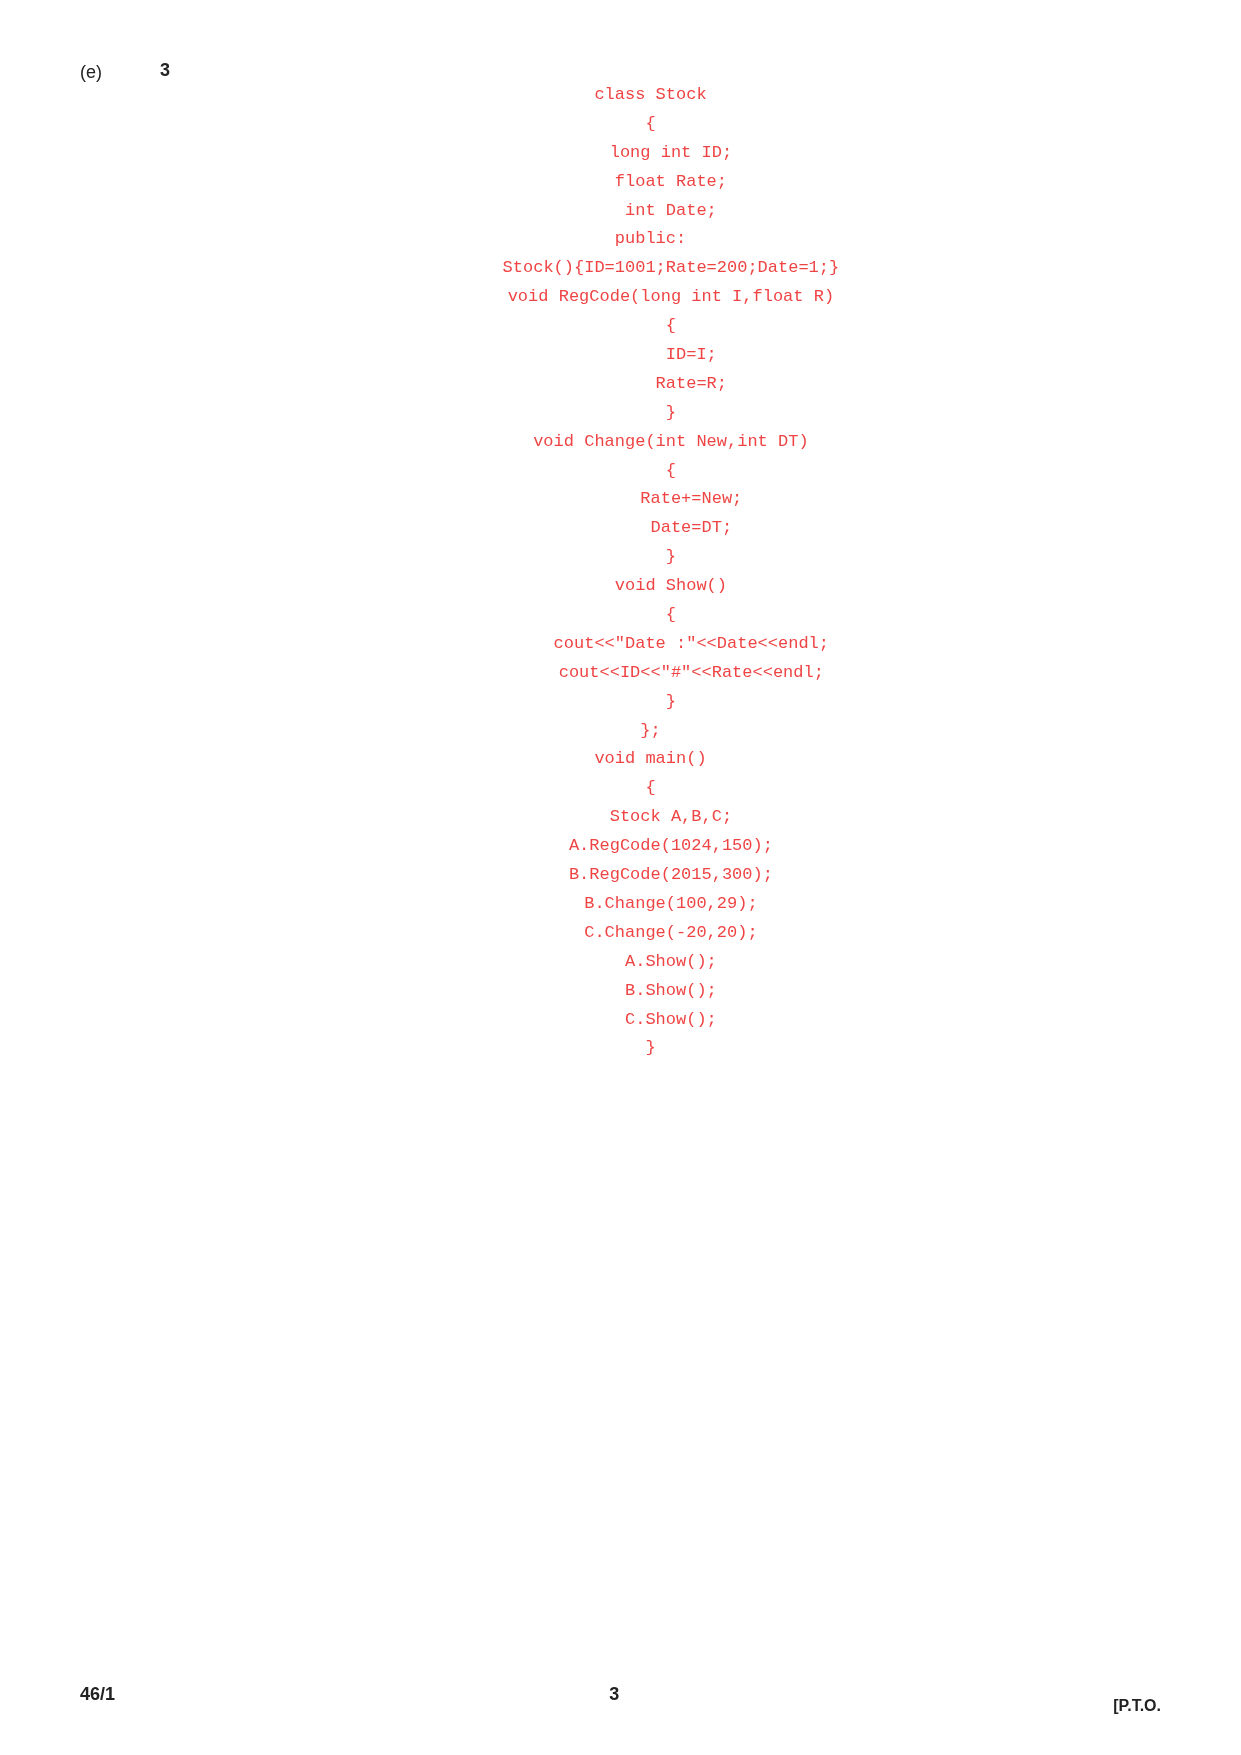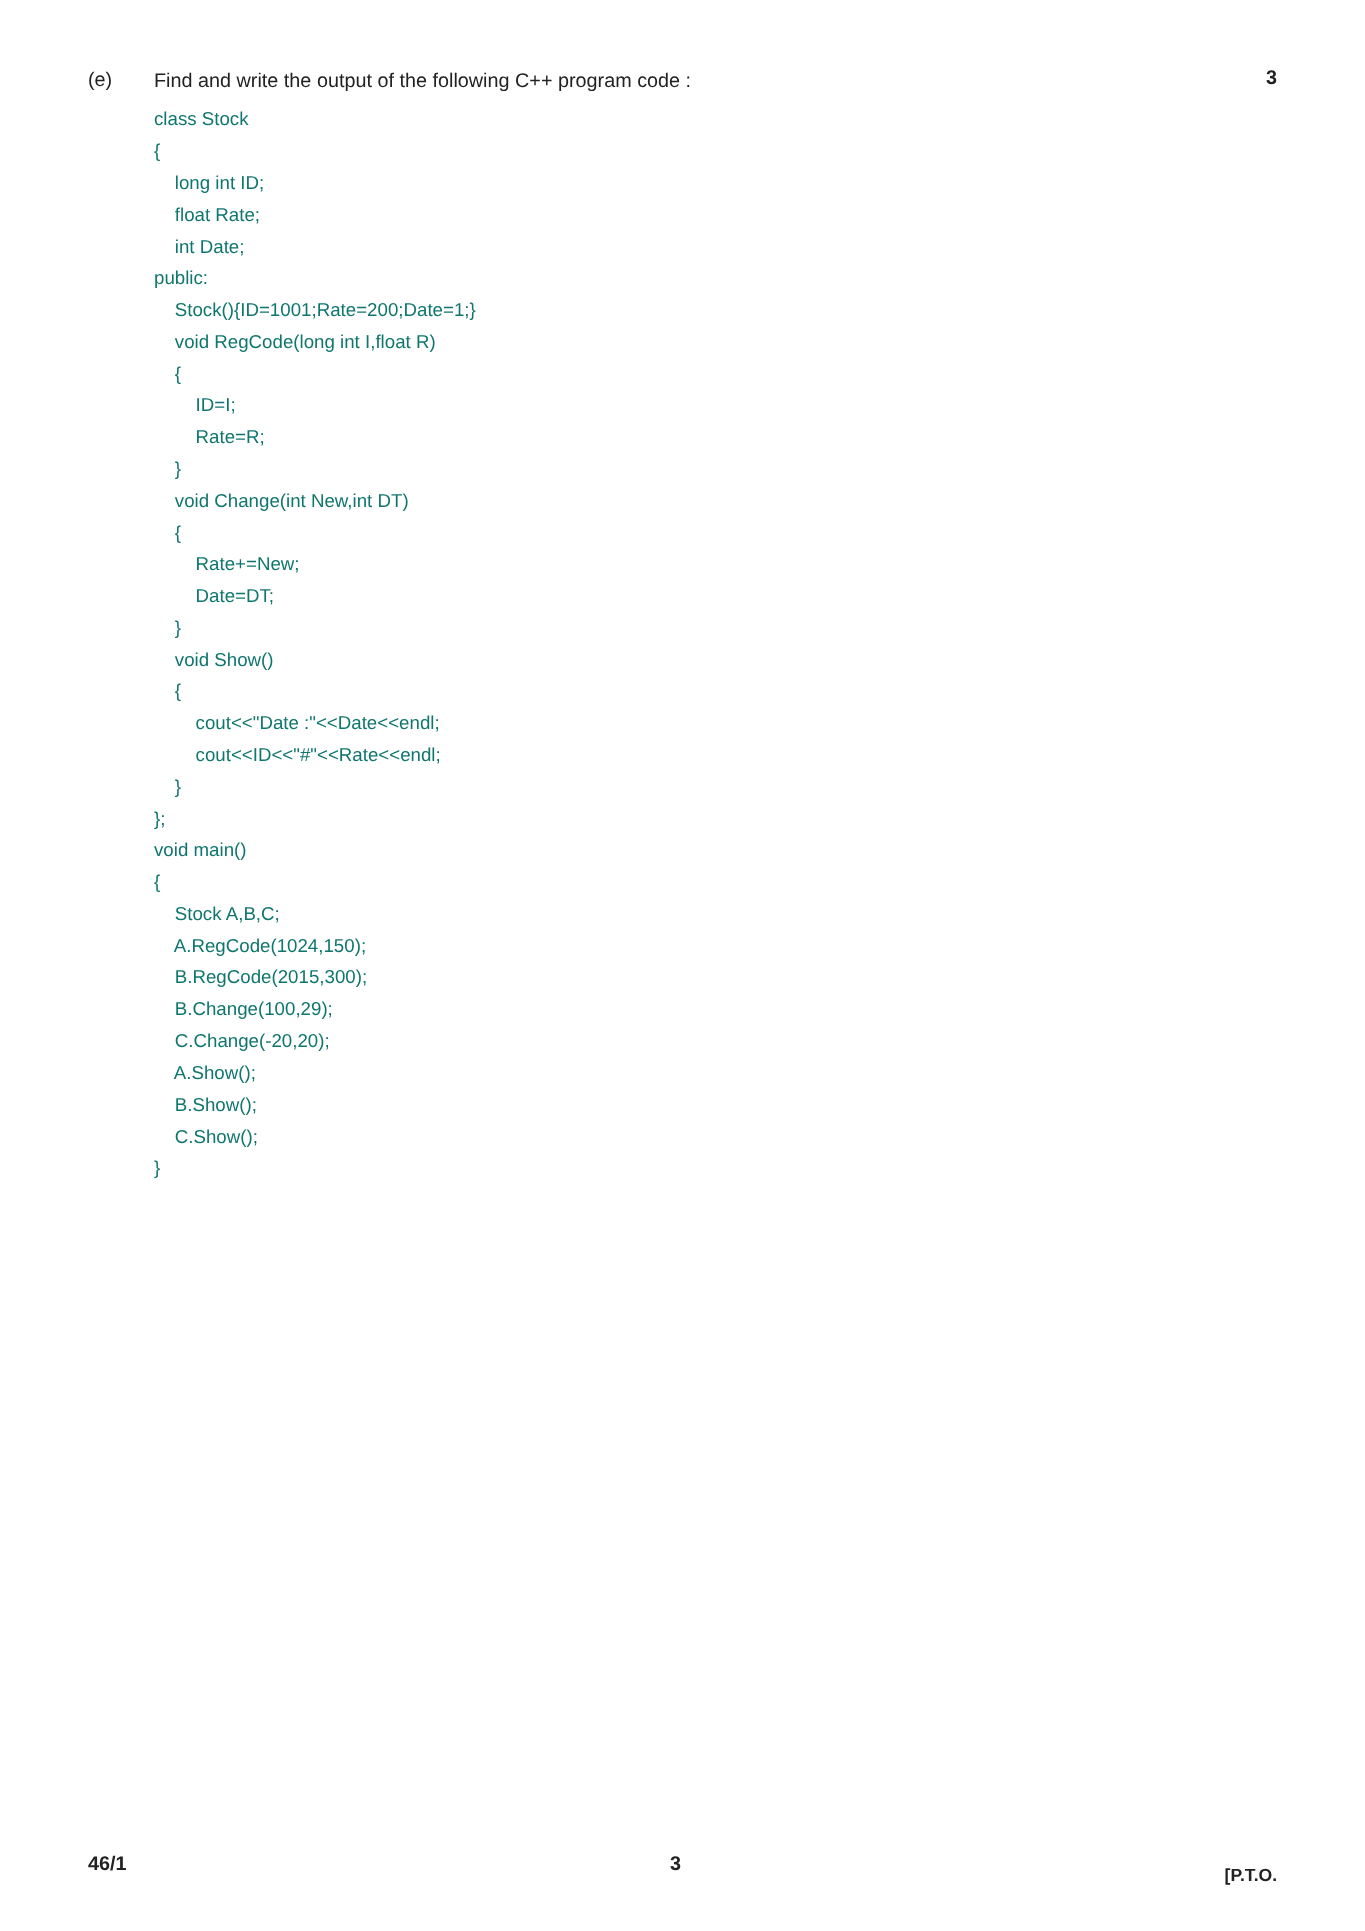--- a/index.html
+++ b/index.html
@@ -63,26 +63,27 @@
 
     .note-text {
       font-family: Arial, sans-serif;
       font-size: 17px;
       color: #222;
       margin-bottom: 14px;
       line-height: 1.5;
     }
 
     .code-block {
-      font-family: Liberation Sans, sans-serif;
+      font-family: Liberation Mono, monospace;
       font-size: 17px;
-      color: #0f766e;
+      color: #ef4444;
       line-height: 1.7;
       white-space: pre;
       margin-left: 0px;
+      text-align: center;
     }
 
     .footer {
       position: absolute;
       bottom: 40px;
       left: 0;
       width: 100%;
       display: flex;
       justify-content: space-between;
       align-items: center;
@@ -119,21 +120,20 @@
   </style>
 </head>
 <body>
 
 <div class="page">
 
   <div class="question-block">
     <div class="question-label">(e)</div>
     <div class="question-content">
       <div class="question-header-row">
-        <div class="question-title">Find and write the output of the following C++ program code :</div>
         <div class="marks" style="position:relative; right:auto; top:auto; min-width:30px; text-align:right;">3</div>
       </div>
       <div class="code-block">class Stock
 {
     long int ID;
     float Rate;
     int Date;
 public:
     Stock(){ID=1001;Rate=200;Date=1;}
     void RegCode(long int I,float R)

